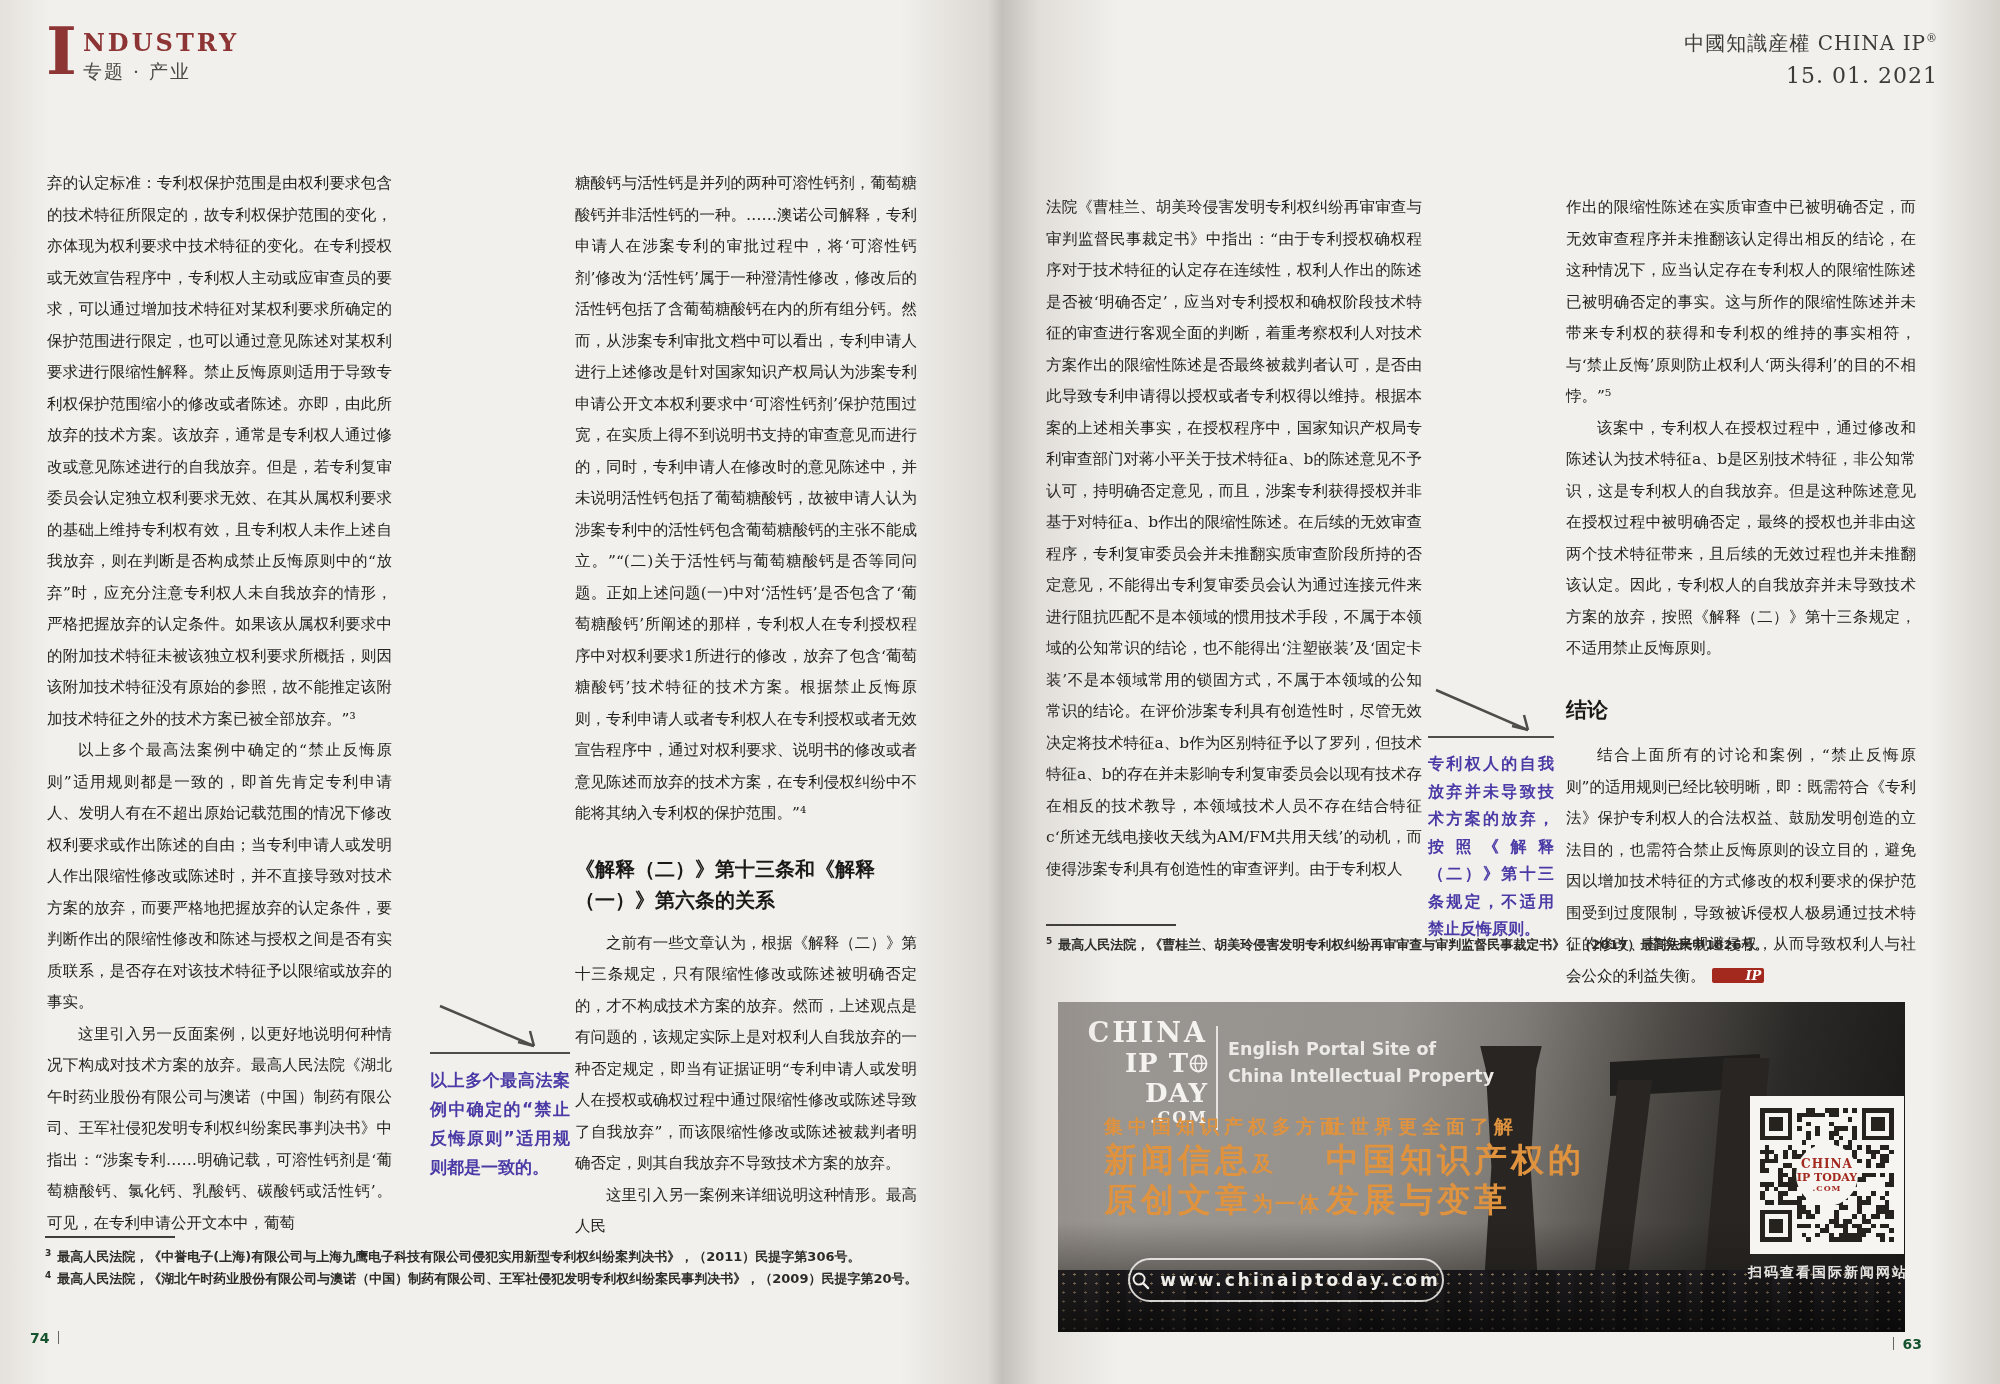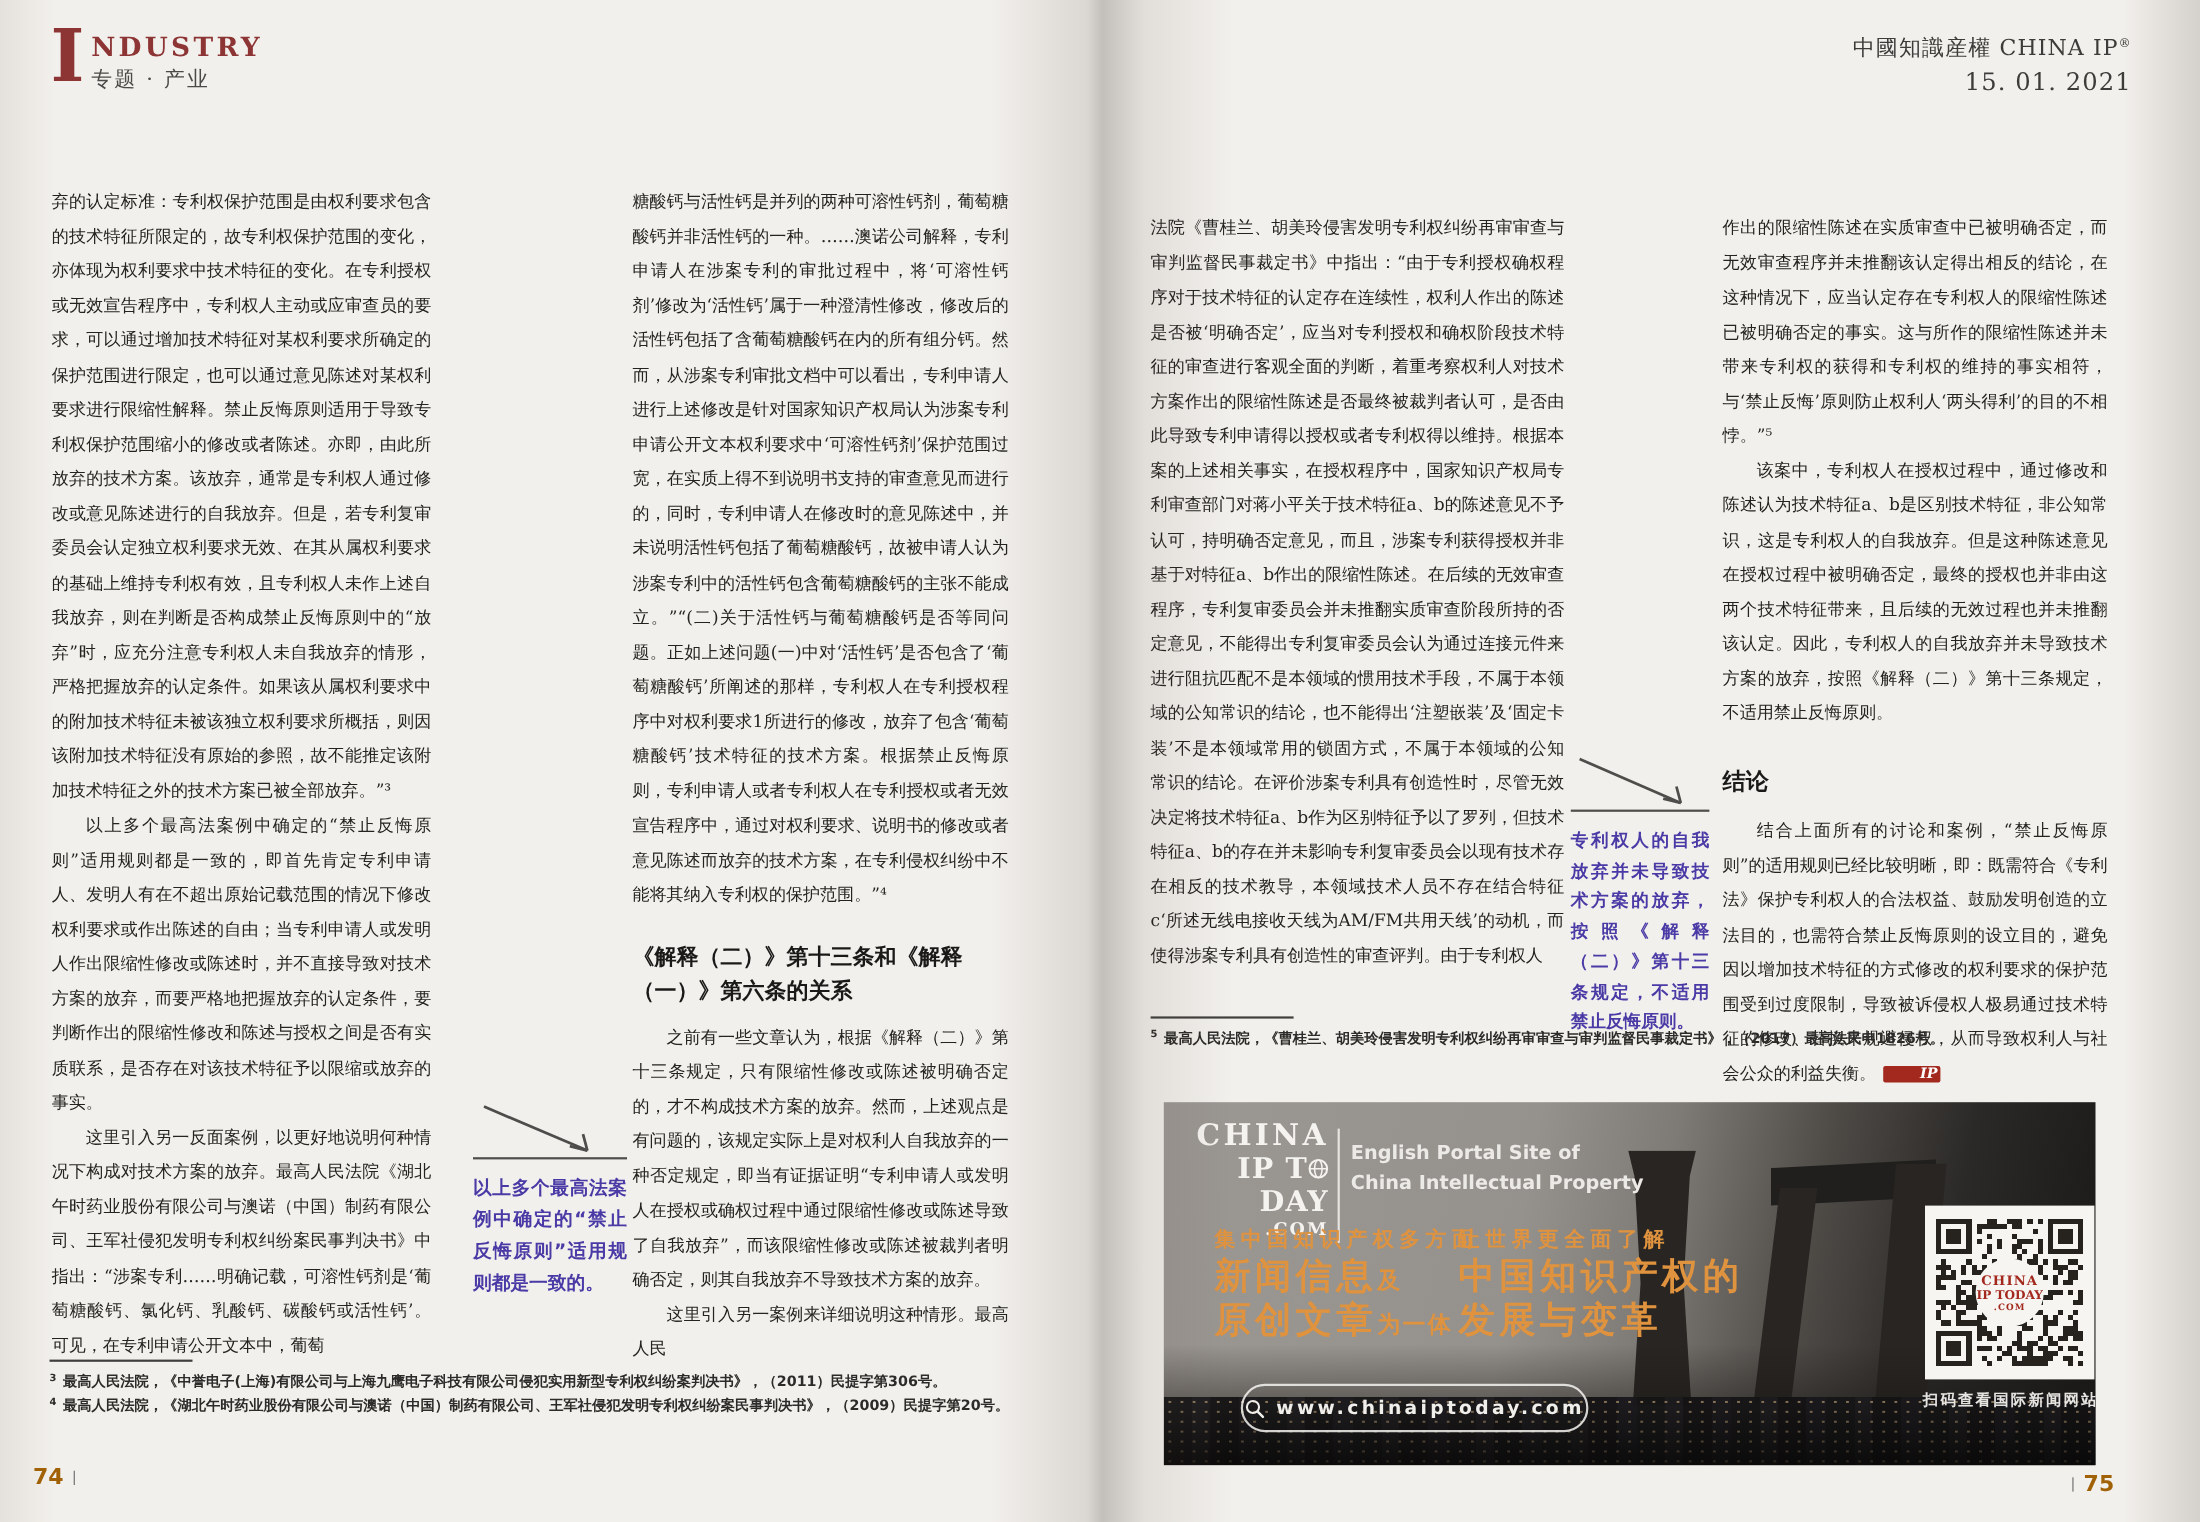--- a/index.html
+++ b/index.html
@@ -46,21 +46,21 @@
   
   .fnotes{position:absolute;font-family:"DejaVu Sans","Liberation Sans",sans-serif;
     font-size:13px;line-height:22px;color:#2c2b29;font-weight:600;}
   .fnotes.fn-left{left:45px;top:1236px;width:910px;}
   .fnotes.fn-right{left:1046px;top:924px;width:860px;}
   .fn-rule{width:130px;border:0;border-top:2px solid #403f3d;margin:0 0 8px;}
   .fn-line{margin:0;}
   .fn-marker{font-size:9px;vertical-align:super;margin-right:6px;}
   
   .pageno{position:absolute;z-index:45;font-family:"DejaVu Sans","Liberation Sans",sans-serif;
-    font-size:20px;font-weight:600;color:#a16207;}
+    font-size:14px;font-weight:600;color:#14532d;}
   .pageno .bar{display:inline-block;width:1px;height:13px;background:#666;margin:0 9px;vertical-align:-1px;}
   .pageno.pn-left{left:30px;top:1330px;}
   .pageno.pn-right{right:78px;top:1336px;}
   
   .ad{position:absolute;left:1058px;top:1002px;width:847px;height:330px;overflow:hidden;z-index:5;
     font-family:"DejaVu Sans","Liberation Sans",sans-serif;
     background:linear-gradient(100deg,#9b9792 0%,#95918c 38%,#7e7a75 52%,#4d4a46 68%,#2b2927 82%,#191817 100%);}
   .ad-skyline{position:absolute;left:0;right:0;bottom:0;height:62px;opacity:0.95;
     background-image:radial-gradient(rgba(255,216,160,0.85) 1px, rgba(0,0,0,0) 1.6px),
       repeating-linear-gradient(90deg,#141318 0 26px,#1d1c22 26px 42px,#100f14 42px 68px,#191820 68px 86px);
@@ -462,17 +462,17 @@
         <span class="q3">.COM</span>
       </div>
     </div>
     <div class="qr-caption">扫码查看国际新闻网站</div>
   </div>
 
   <div class="pageno pn-left">
     <span>74</span><span class="bar"></span>
   </div>
   <div class="pageno pn-right">
-    <span class="bar"></span><span>75</span>
+    <span class="bar"></span><span>63</span>
   </div>
 
   <div class="shade"></div>
 </div>
 
 </body></html>

